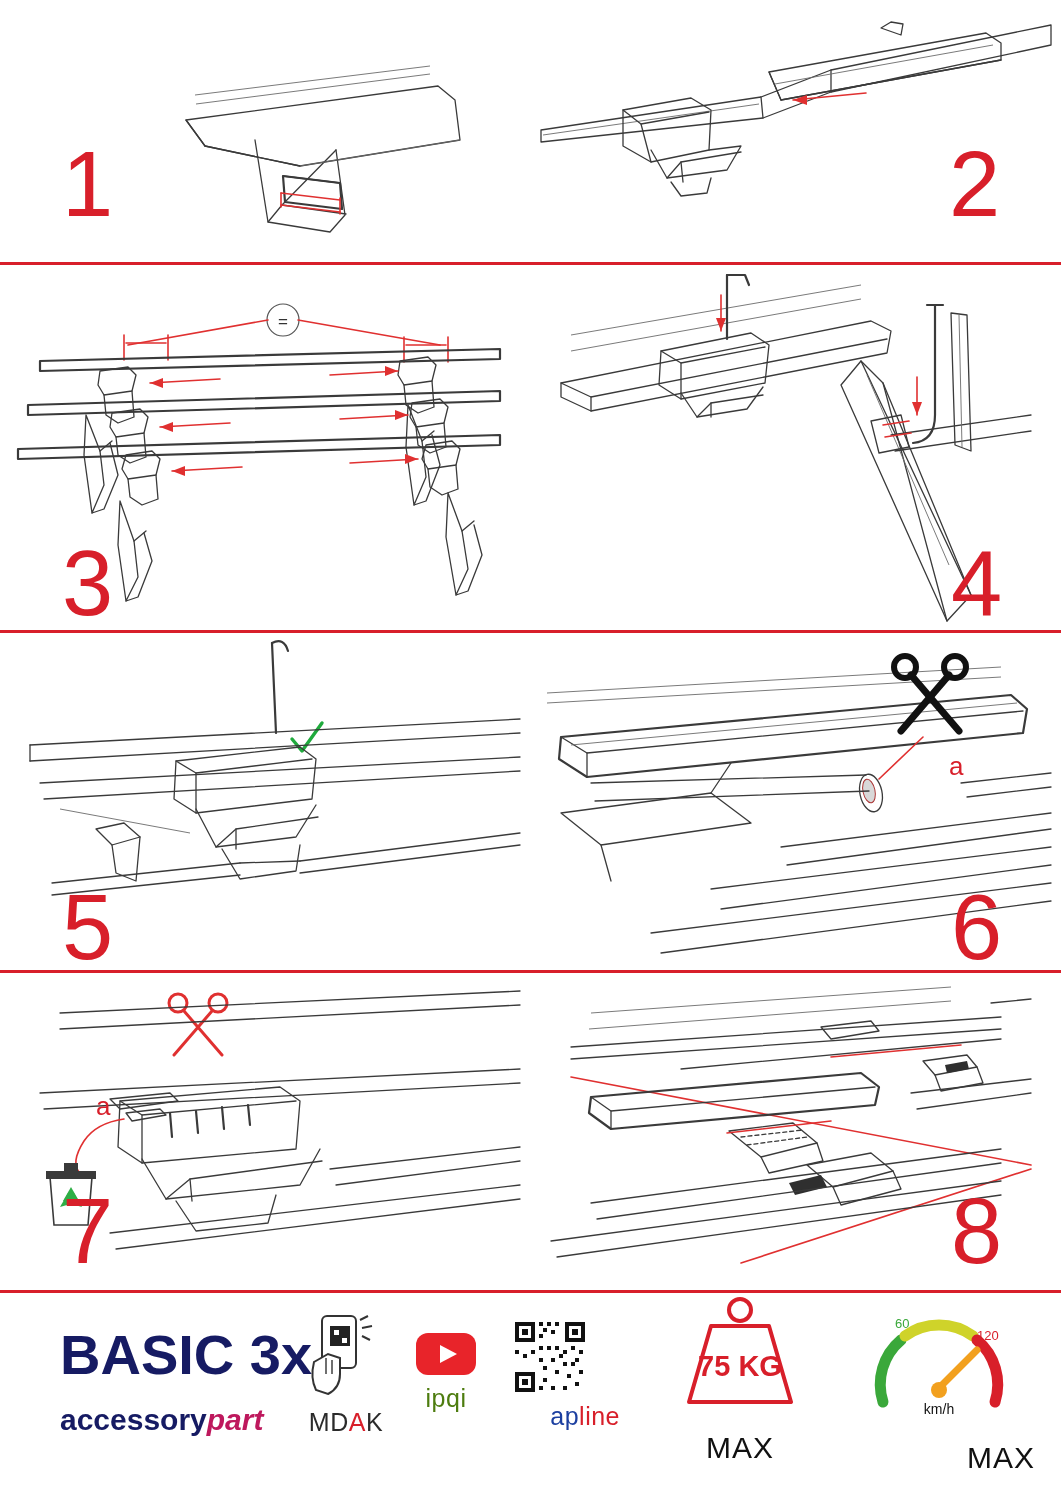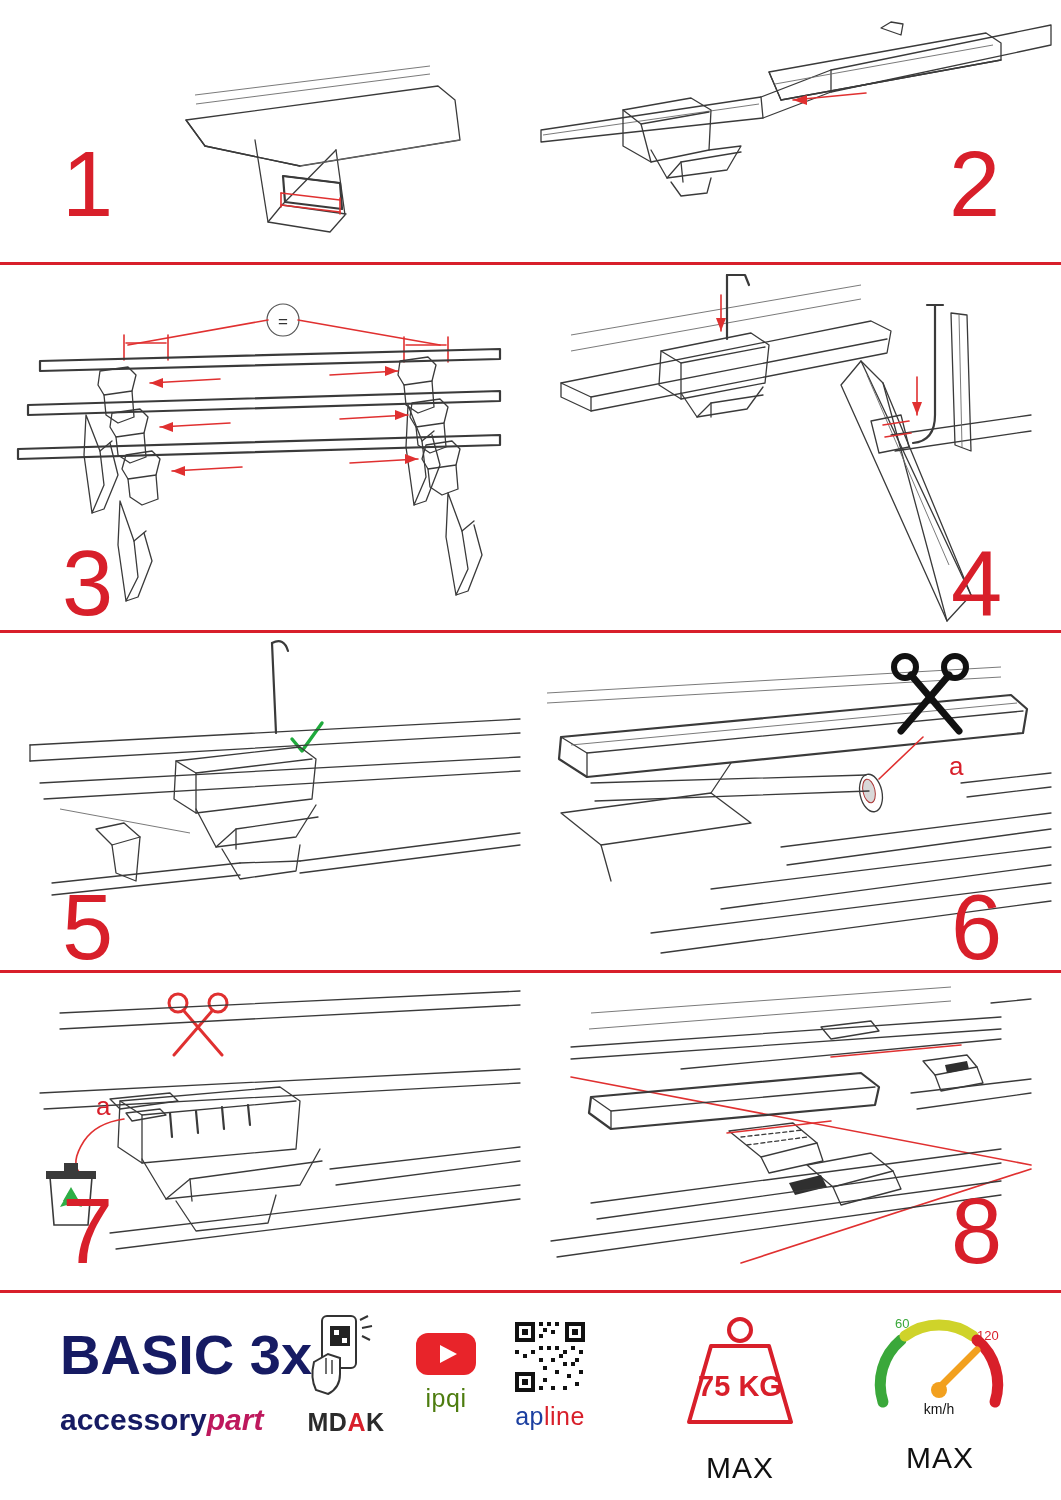--- a/index.html
+++ b/index.html
@@ -30,21 +30,21 @@
   .footer{position:absolute;left:0;top:1292px;width:1061px;height:208px;}
   .brand{position:absolute;left:60px;top:35px;}
   .brand-title{font-family:"Liberation Sans",sans-serif;font-weight:bold;font-size:56px;letter-spacing:0px;color:#161b63;line-height:1;}
   .brand-title .x{font-weight:bold;}
   .brand-sub{margin-top:22px;font-family:"Liberation Sans",sans-serif;font-weight:bold;font-size:30px;line-height:1;}
   .brand-sub .a{color:#161b63;margin-top:16px;}
   .brand-sub .b{color:#be185d;font-style:italic;}
 
   .logoblock{position:absolute;text-align:center;}
   .logolabel{margin-top:8px;font-size:25px;font-family:"Liberation Sans",sans-serif;letter-spacing:.5px;}
-  .mdak{color:#2b2b2b;font-weight:bold;}
+  .mdak{color:#2b2b2b;font-weight:normal;}
   .mdak .k{color:#d81f2a;}
   .ipqi{color:#4d7c0f;font-weight:normal;}
   .apline{color:#1b3fa0;}
   .apline .li{color:#d81f2a;}
 
   .maxblock{position:absolute;text-align:center;}
   .maxlabel{font-size:30px;font-family:"Liberation Sans",sans-serif;letter-spacing:1px;color:#111;margin-top:17px;}
   .weighttxt{font-family:"Liberation Sans",sans-serif;font-weight:bold;font-size:29px;fill:#d81f2a;}
 </style>
 </head>
@@ -387,21 +387,21 @@
     </div>
 
     <div class="logoblock" style="left:396px;top:40px;width:100px;">
       <svg width="62" height="44" viewBox="0 0 62 44" style="margin:0 auto;display:block;">
         <rect x="1" y="1" width="60" height="42" rx="12" fill="#e8242a"></rect>
         <path d="M25 13 L42 22 L25 31 Z" fill="#fff"></path>
       </svg>
       <div class="logolabel ipqi">ipqi</div>
     </div>
 
-    <div class="logoblock" style="left:480px;top:28px;width:140px;">
+    <div class="logoblock" style="left:480px;top:28px;width:140px;text-align:right;">
       <svg width="74" height="74" viewBox="0 0 74 74" style="margin:0 auto;display:block;">
         <rect x="0" y="0" width="74" height="74" fill="#fff"></rect>
         <g fill="#111">
           <rect x="2" y="2" width="20" height="20"></rect>
             <rect x="6" y="6" width="12" height="12" fill="#fff"></rect>
             <rect x="9" y="9" width="6" height="6"></rect>
           <rect x="52" y="2" width="20" height="20"></rect>
             <rect x="56" y="6" width="12" height="12" fill="#fff"></rect>
             <rect x="59" y="9" width="6" height="6"></rect>
           <rect x="2" y="52" width="20" height="20"></rect>
@@ -435,30 +435,30 @@
             <rect x="50" y="66" width="4" height="4"></rect>
             <rect x="66" y="50" width="4" height="4"></rect>
           <rect x="26" y="66" width="4" height="4"></rect>
             <rect x="58" y="42" width="4" height="4"></rect>
             <rect x="46" y="34" width="4" height="4"></rect>
         </g>
       </svg>
       <div class="logolabel apline"><span>ap</span><span class="li">line</span></div>
     </div>
 
-    <div class="maxblock" style="left:640px;top:24px;width:200px;">
+    <div class="maxblock" style="left:640px;top:4px;width:200px;">
       <svg width="130" height="118" viewBox="0 0 130 118" style="margin:0 auto;display:block;">
         <circle cx="65" cy="14" r="11" fill="none" stroke="#d81f2a" stroke-width="4"></circle>
         <path d="M36 30 L94 30 L116 106 L14 106 Z" fill="#fff" stroke="#d81f2a" stroke-width="4" stroke-linejoin="round"></path>
         <text class="weighttxt" x="65" y="80" text-anchor="middle">75 KG</text>
       </svg>
       <div class="maxlabel">MAX</div>
     </div>
 
-    <div class="maxblock" style="left:845px;top:14px;width:190px;">
+    <div class="maxblock" style="left:845px;top:14px;width:190px;text-align:right;">
       <svg width="150" height="118" viewBox="0 0 150 118" style="margin:0 auto;display:block;">
         <path d="M18 96 A58 58 0 0 1 36 34" fill="none" stroke="#3aa83a" stroke-width="11" stroke-linecap="round"></path>
         <path d="M40 30 A58 58 0 0 1 108 30" fill="none" stroke="#cfd32a" stroke-width="11" stroke-linecap="round"></path>
         <path d="M112 34 A58 58 0 0 1 130 96" fill="none" stroke="#d81f2a" stroke-width="11" stroke-linecap="round"></path>
         <path d="M74 82 L112 44" stroke="#f2a01e" stroke-width="7" stroke-linecap="round" fill="none"></path>
         <circle cx="74" cy="84" r="8" fill="#f2a01e"></circle>
         <text x="30" y="22" font-family="Liberation Sans, sans-serif" font-size="13" fill="#3aa83a">60</text>
         <text x="112" y="34" font-family="Liberation Sans, sans-serif" font-size="13" fill="#d81f2a">120</text>
         <text x="74" y="108" text-anchor="middle" font-family="Liberation Sans, sans-serif" font-size="14" fill="#111">km/h</text>
       </svg>

